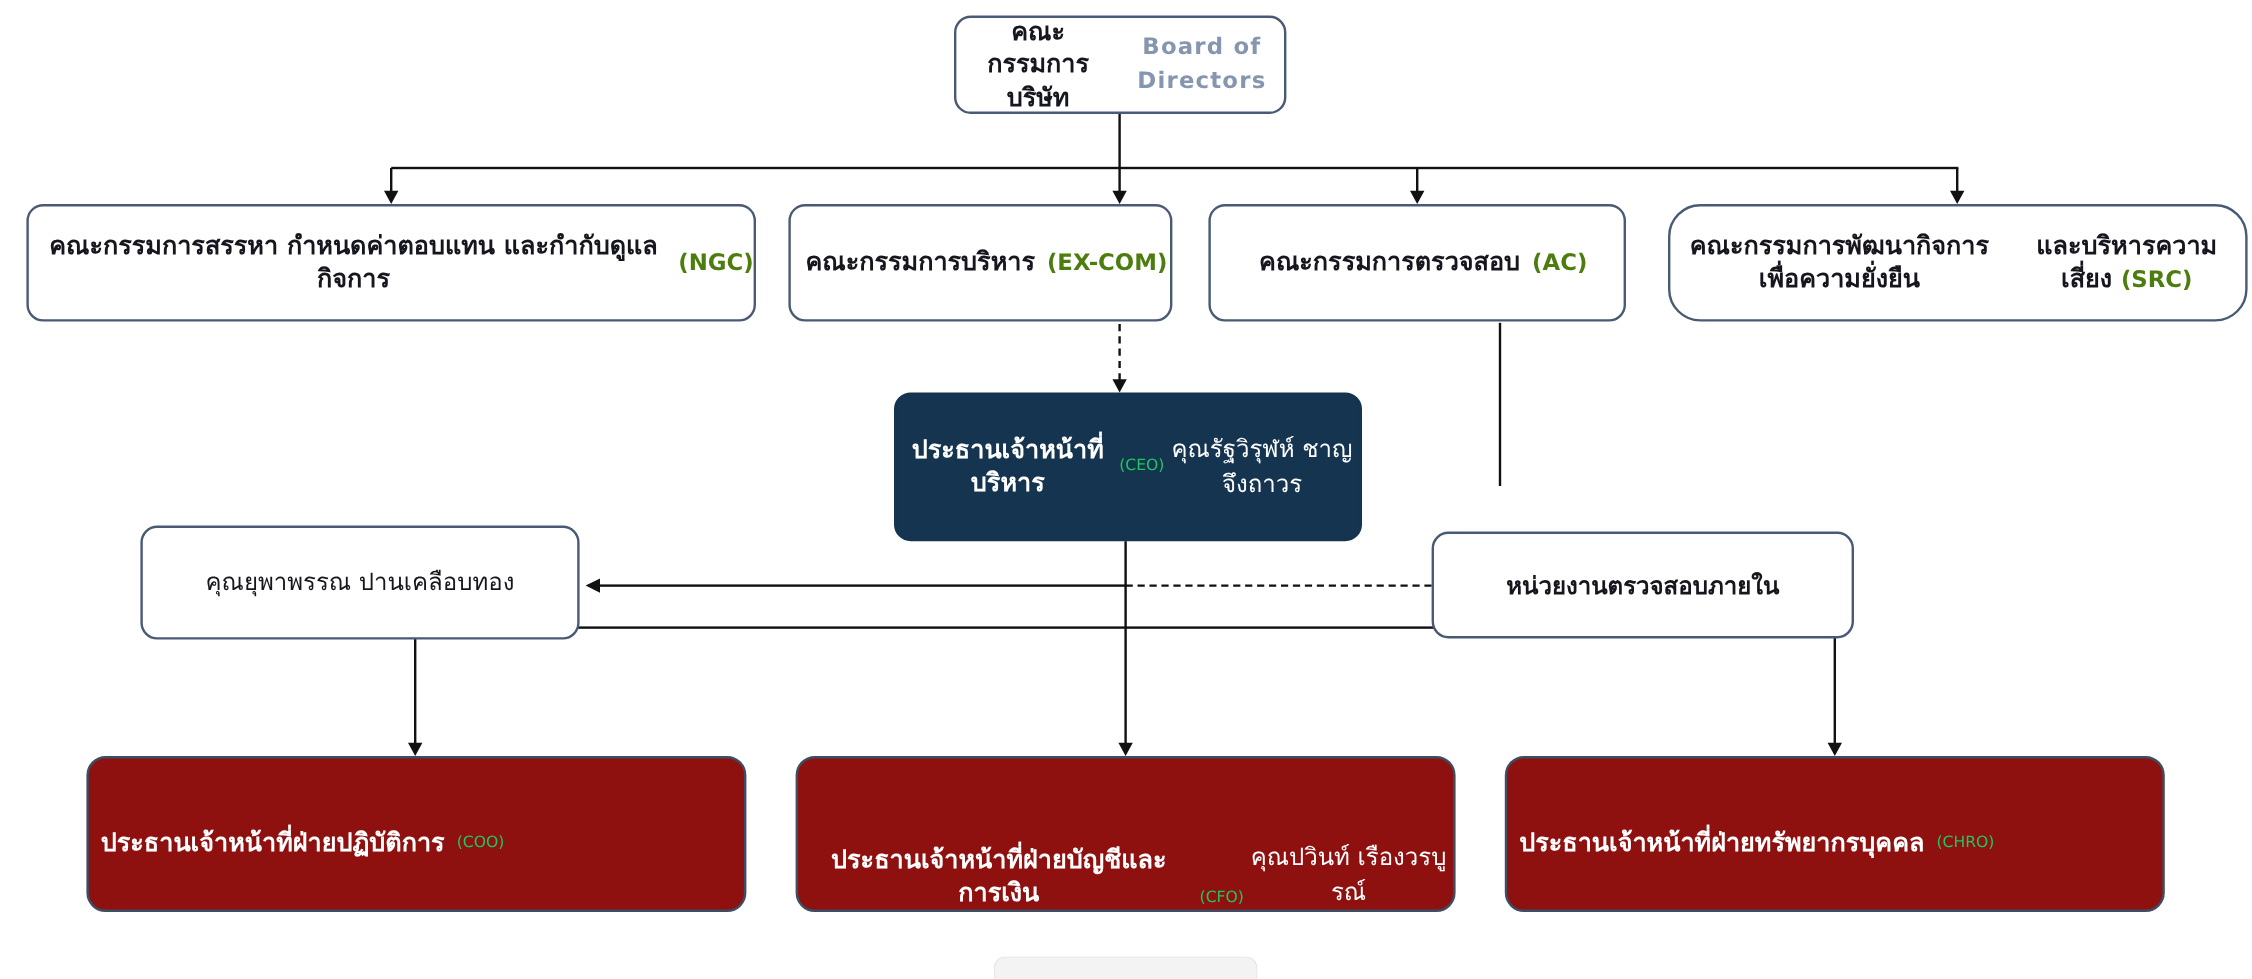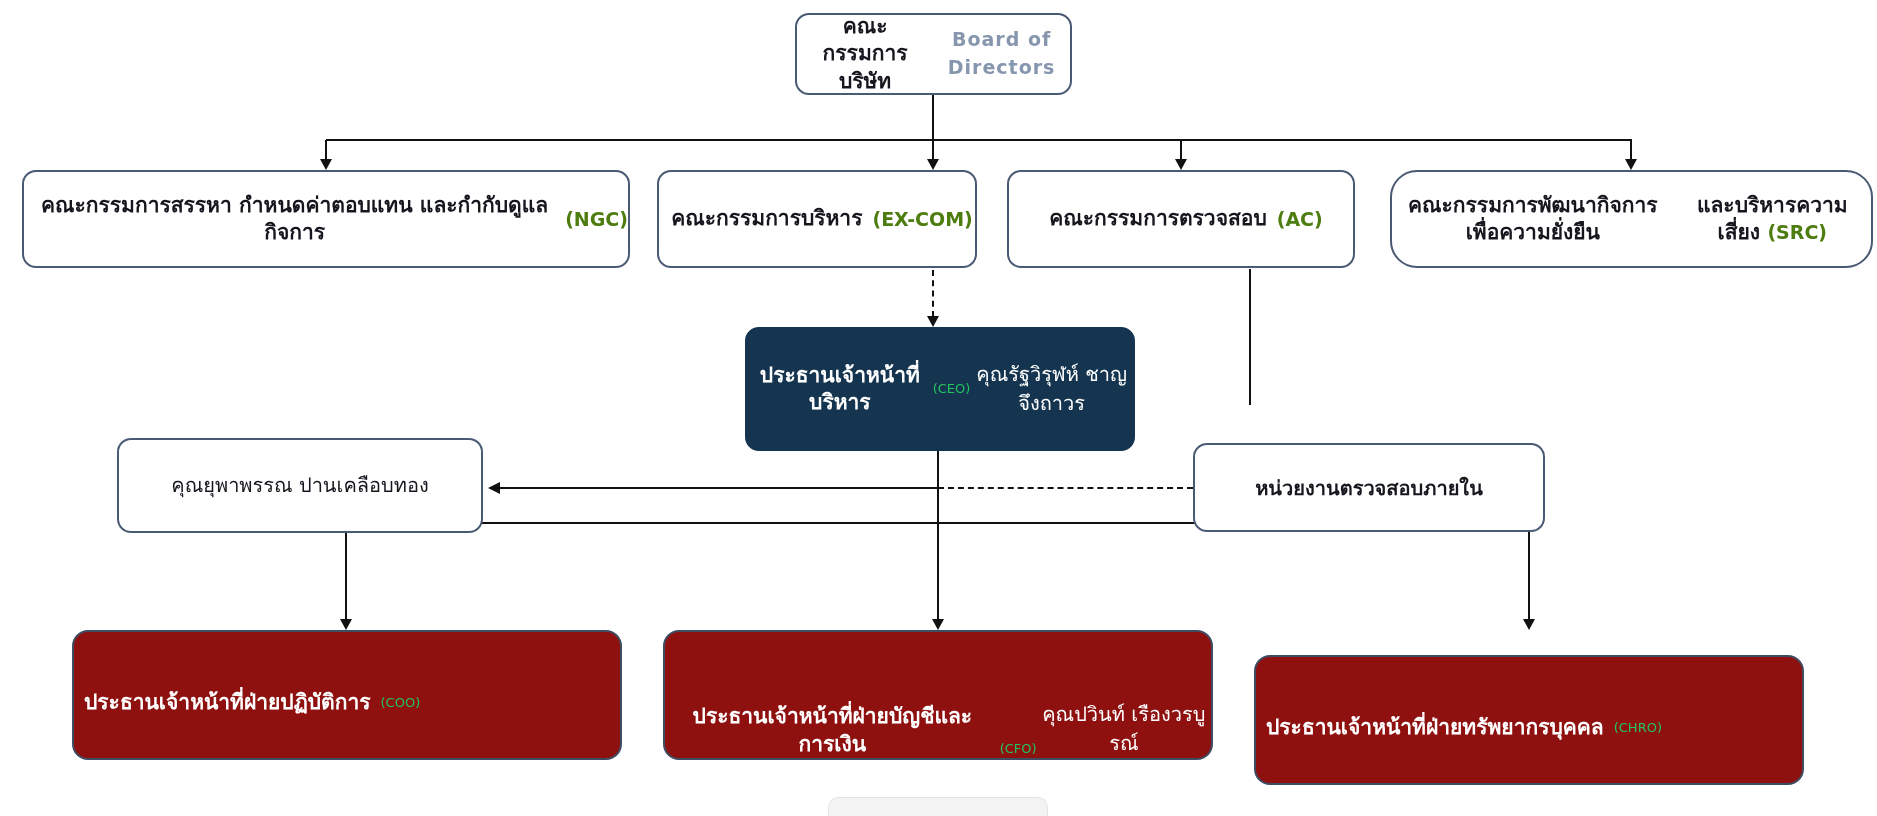--- a/index.html
+++ b/index.html
@@ -121,20 +121,20 @@
     <div class="t-title">ประธานเจ้าหน้าที่ฝ่ายปฏิบัติการ</div>
     <div class="t-code">(COO)</div>
   </div>
 
   <div class="node red" style="left:663px;top:630px;width:550px;height:130px;align-items:flex-end;">
     <div class="t-title">ประธานเจ้าหน้าที่ฝ่ายบัญชีและการเงิน</div>
     <div class="t-code">(CFO)</div>
     <div class="t-person">คุณปวินท์ เรืองวรบูรณ์</div>
   </div>
 
-  <div class="node red" style="left:1254px;top:630px;width:550px;height:130px;margin-top:25px;">
+  <div class="node red" style="left:1254px;top:630px;width:550px;height:130px;">
     <div class="t-title">ประธานเจ้าหน้าที่ฝ่ายทรัพยากรบุคคล</div>
     <div class="t-code">(CHRO)</div>
   </div>
 
   <div class="ghost" style="left:828px;top:797px;width:218px;height:19px;"></div>
 
 </div>
 
 </body></html>

